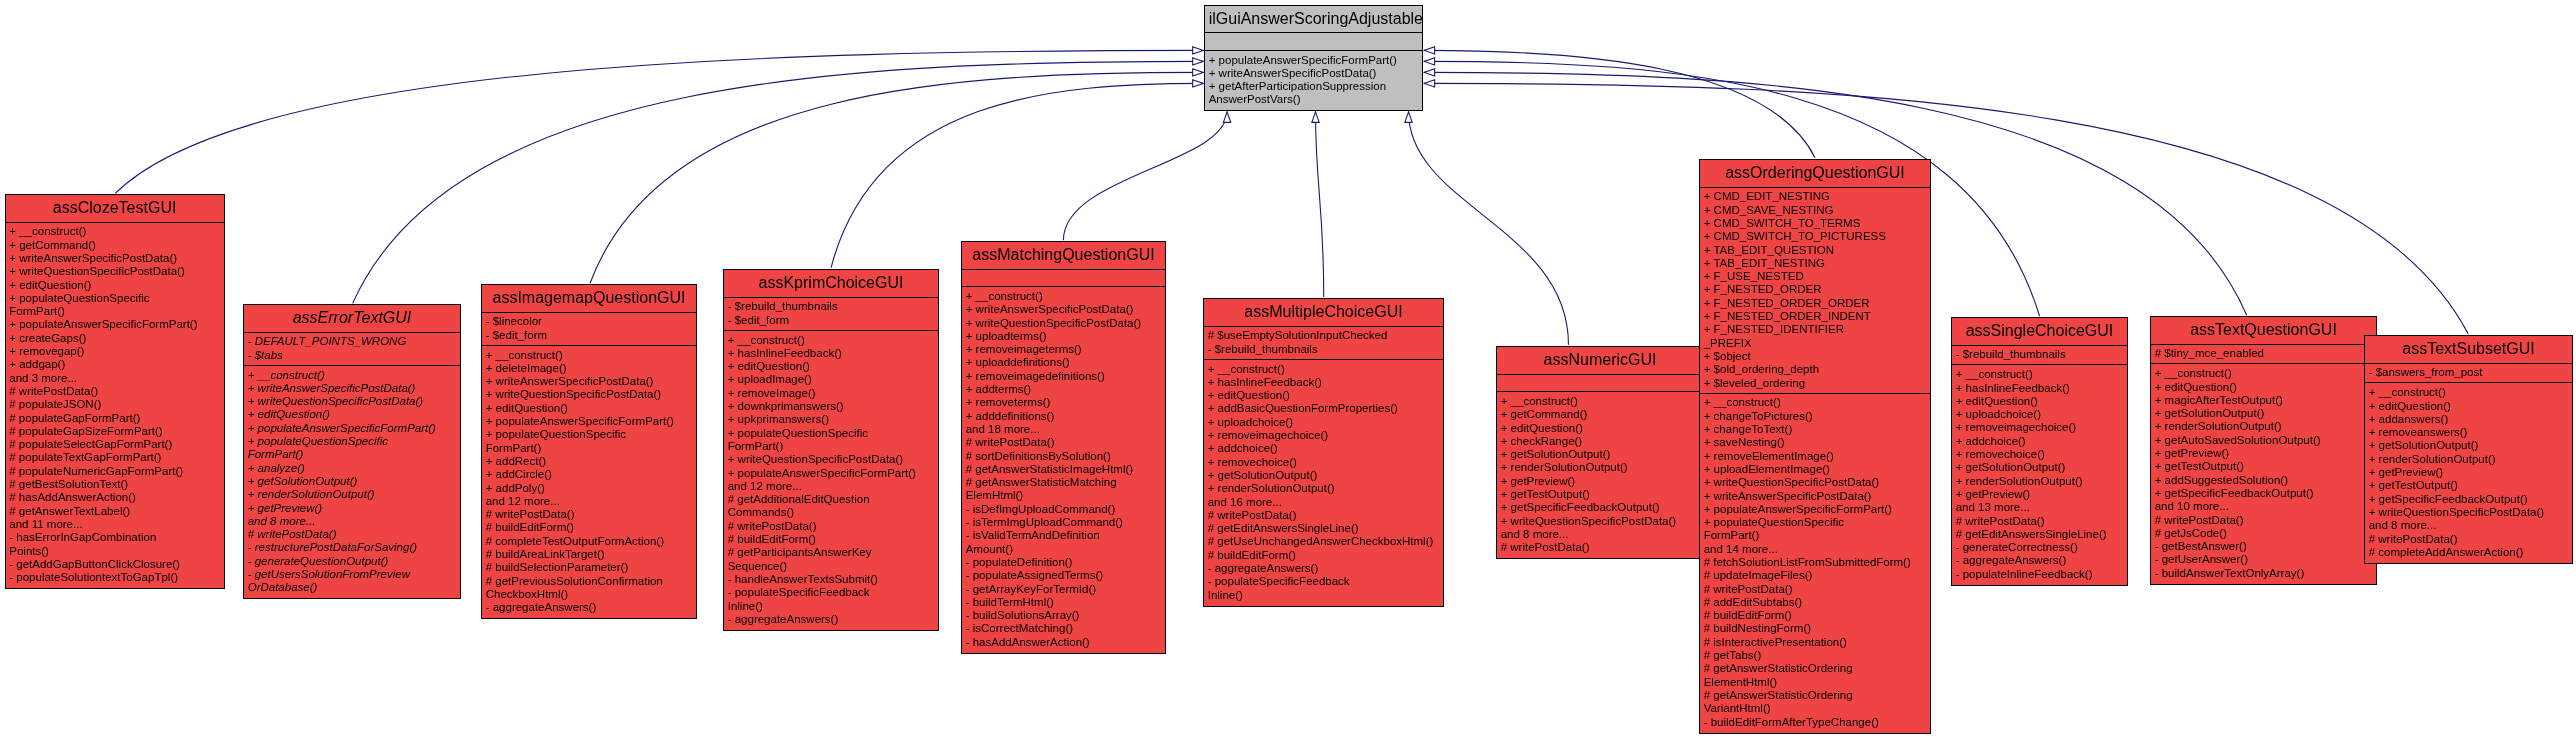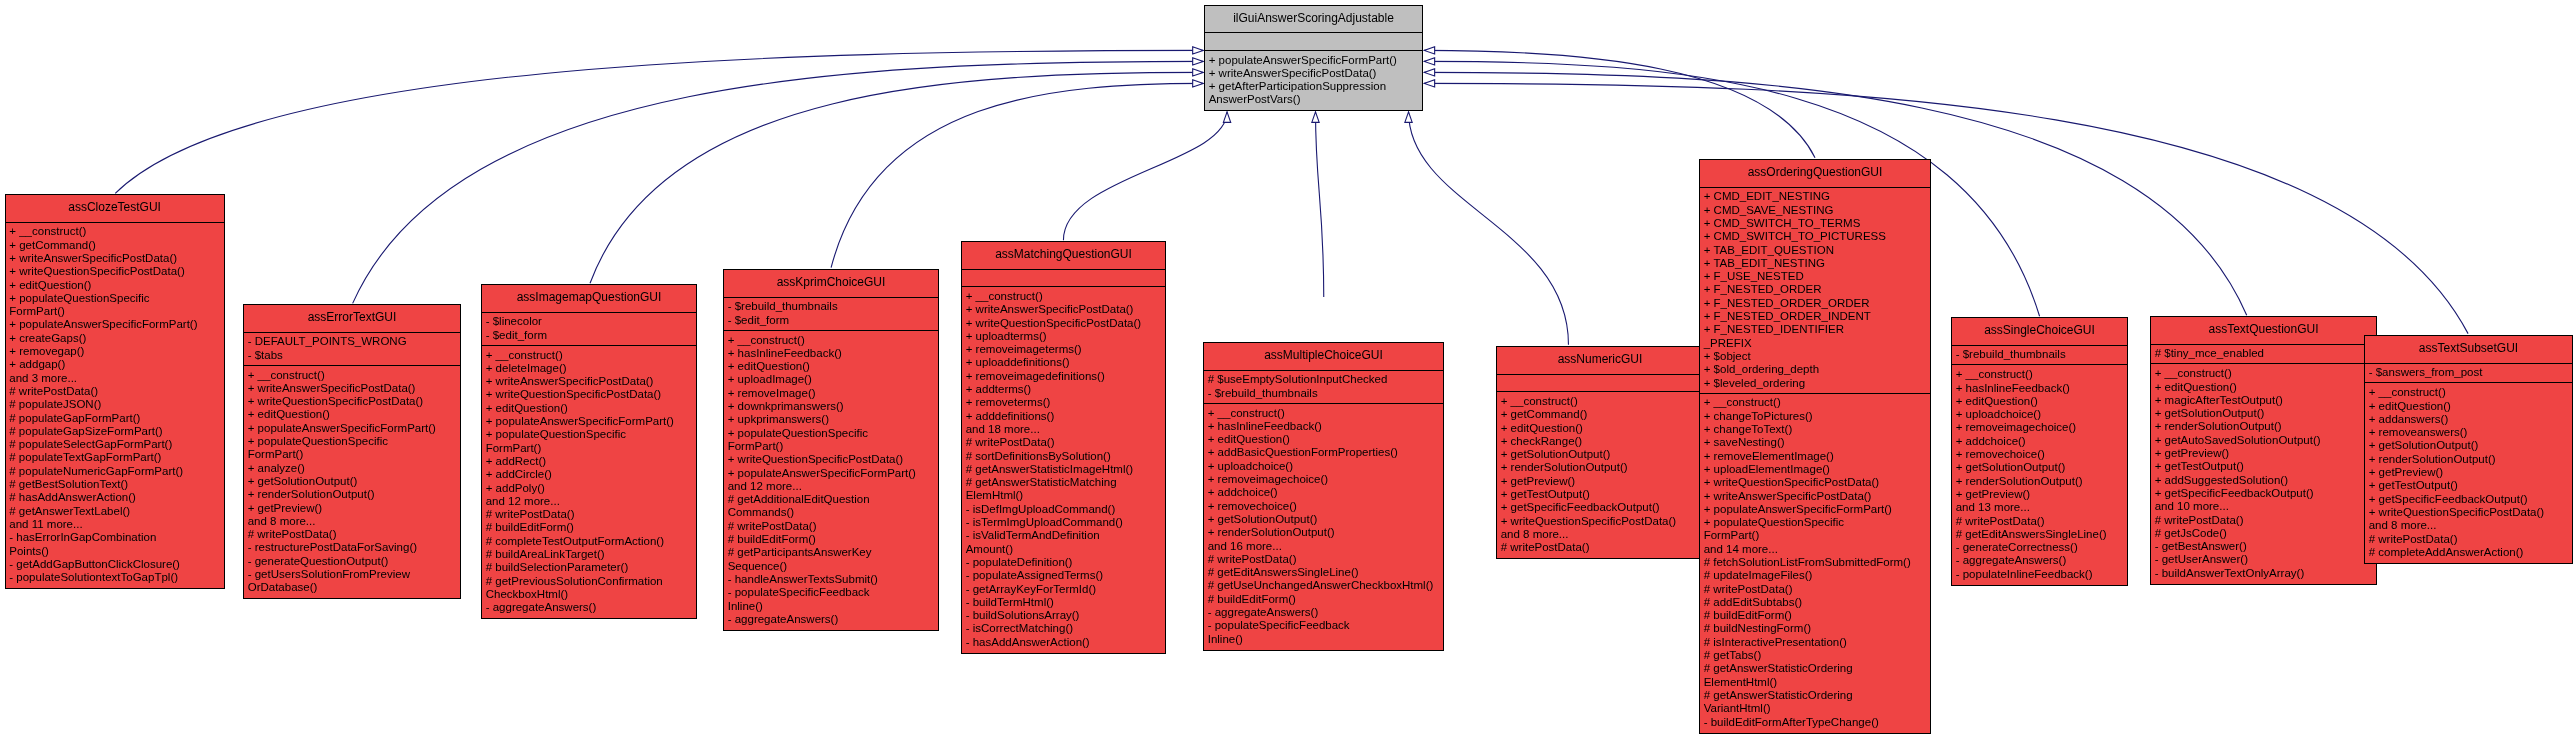--- a/index.html
+++ b/index.html
@@ -1,21 +1,21 @@
 <!DOCTYPE html>
 <html style="font-size:14.7px"><head>
 <meta charset="utf-8">
 <style>
   html,body{margin:0;padding:0;background:#ffffff;}
   #canvas{position:relative;width:2576px;height:747px;background:#ffffff;overflow:hidden;
           font-family:"Liberation Sans",sans-serif;color:#000;}
   #edges{position:absolute;left:0;top:0;width:2576px;height:747px;}
   .cls{position:absolute;box-sizing:border-box;background:#ef4444;border:1.4px solid #000;}
   .cls.root{background:#bfbfbf;}
-  .cls-title{text-align:center;font-size:12px;line-height:13.8px;padding:6.4px 3.7px;
+  .cls-title{text-align:center;font-size:16px;line-height:13.8px;padding:6.4px 3.7px;
              border-bottom:0.9px solid #000;}
   .cls-attrs{padding:2.8px 3.7px;border-bottom:0.9px solid #000;min-height:11px;}
   .cls-methods{padding:2.8px 3.7px 3.7px 3.7px;}
   .line{display:block;font-size:11.5px;line-height:13.3px;white-space:pre-wrap;
         word-break:break-word;}
 </style>
 </head>
 <body>
 
 <div id="canvas">
@@ -74,21 +74,21 @@
         <span class="line"># getBestSolutionText()</span>
         <span class="line"># hasAddAnswerAction()</span>
         <span class="line"># getAnswerTextLabel()</span>
         <span class="line">and 11 more...</span>
         <span class="line">- hasErrorInGapCombination
 Points()</span>
         <span class="line">- getAddGapButtonClickClosure()</span>
         <span class="line">- populateSolutiontextToGapTpl()</span>
       </div>
     </div>
-    <div class="cls" style="left: 243px; top: 304px; width: 218px;">
+    <div class="cls" style="left: 243px; top: 304px; width: 218px; font-style: italic;">
       <div class="cls-title">assErrorTextGUI</div>
       <div class="cls-attrs">
         <span class="line">- DEFAULT_POINTS_WRONG</span>
         <span class="line">- $tabs</span>
       </div>
       <div class="cls-methods">
         <span class="line">+ __construct()</span>
         <span class="line">+ writeAnswerSpecificPostData()</span>
         <span class="line">+ writeQuestionSpecificPostData()</span>
         <span class="line">+ editQuestion()</span>
@@ -193,21 +193,21 @@
 Amount()</span>
         <span class="line">- populateDefinition()</span>
         <span class="line">- populateAssignedTerms()</span>
         <span class="line">- getArrayKeyForTermId()</span>
         <span class="line">- buildTermHtml()</span>
         <span class="line">- buildSolutionsArray()</span>
         <span class="line">- isCorrectMatching()</span>
         <span class="line">- hasAddAnswerAction()</span>
       </div>
     </div>
-    <div class="cls" style="left: 1203px; top: 298px; width: 241px; margin-top: 44px;">
+    <div class="cls" style="left: 1203px; top: 298px; width: 241px;">
       <div class="cls-title">assMultipleChoiceGUI</div>
       <div class="cls-attrs">
         <span class="line"># $useEmptySolutionInputChecked</span>
         <span class="line">- $rebuild_thumbnails</span>
       </div>
       <div class="cls-methods">
         <span class="line">+ __construct()</span>
         <span class="line">+ hasInlineFeedback()</span>
         <span class="line">+ editQuestion()</span>
         <span class="line">+ addBasicQuestionFormProperties()</span>

